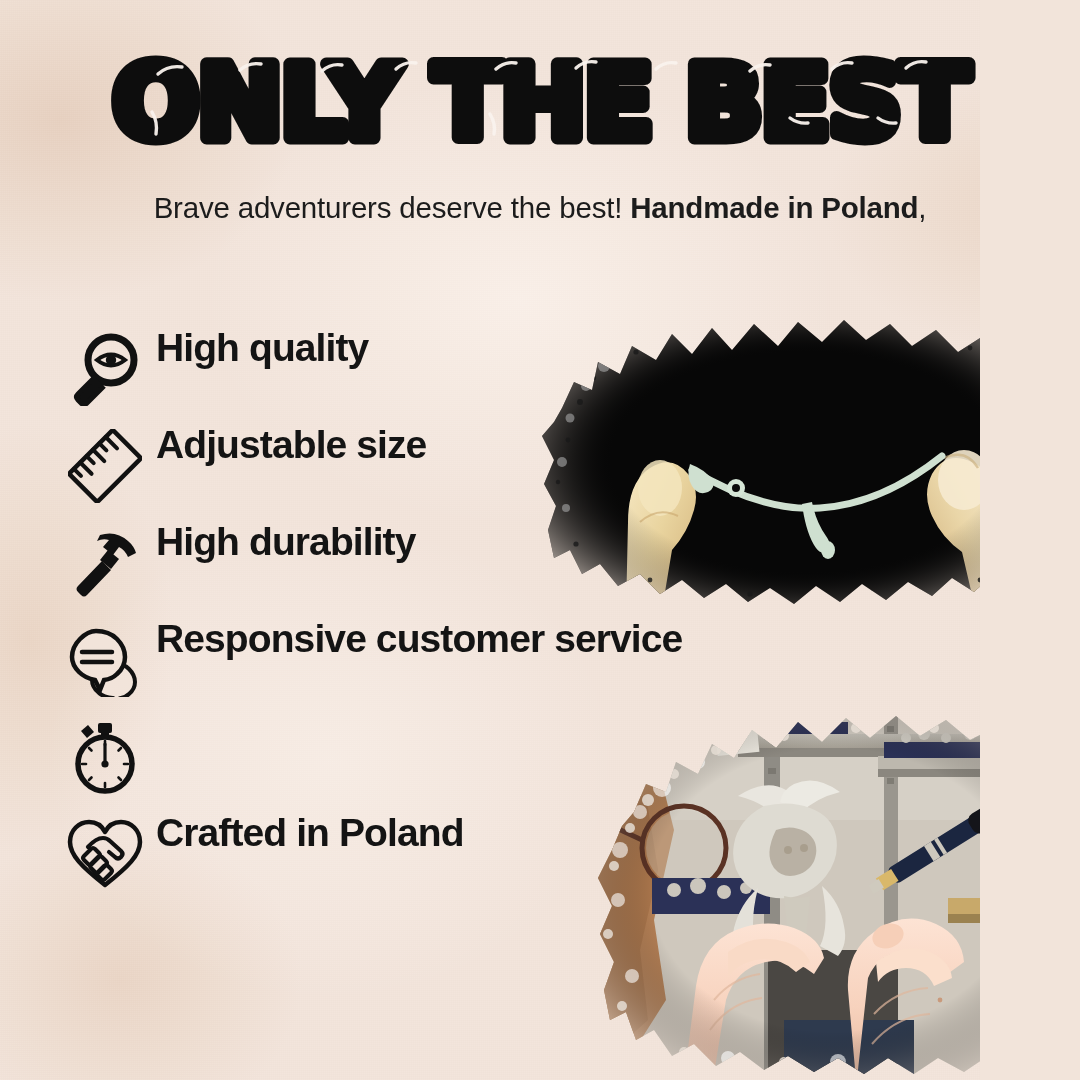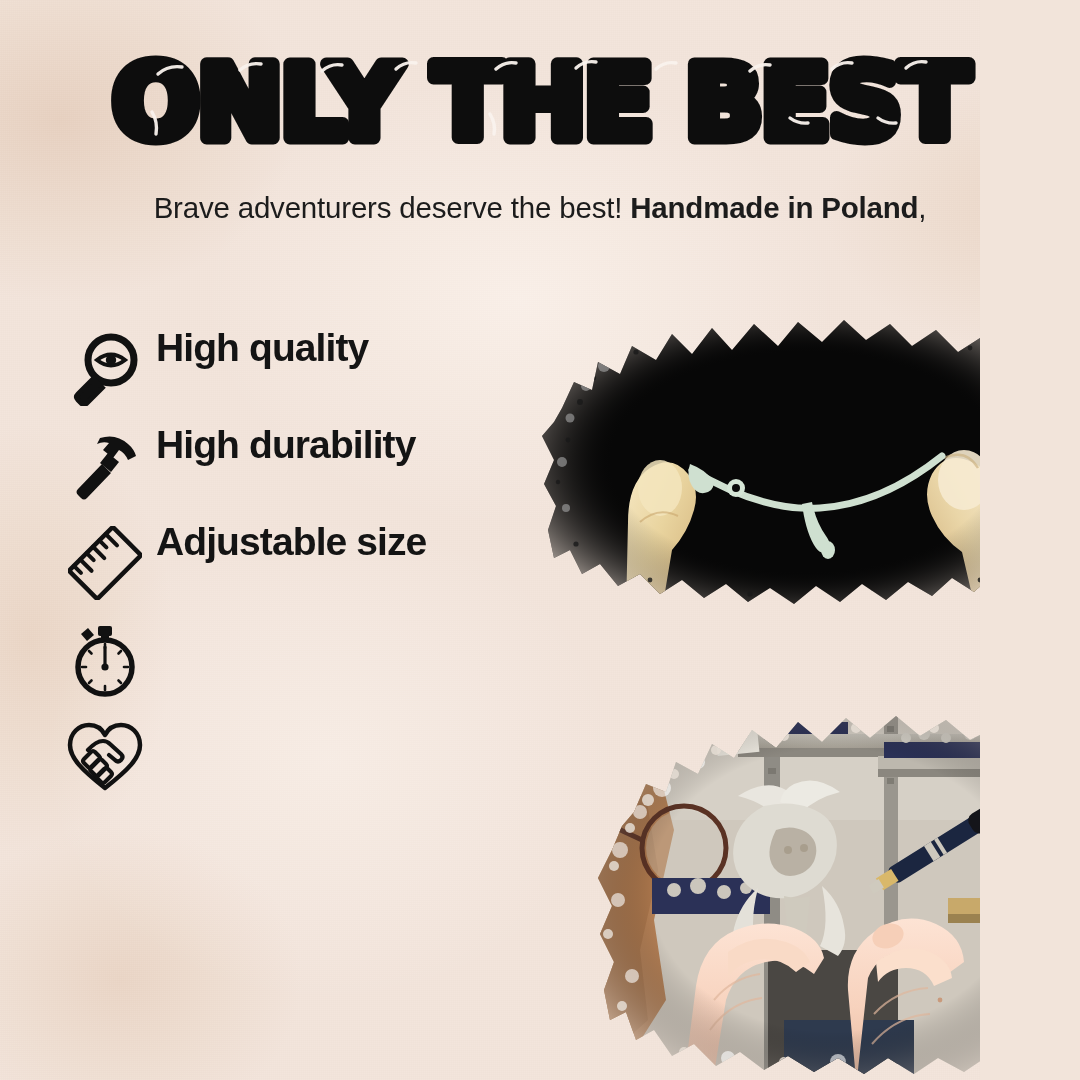--- a/index.html
+++ b/index.html
@@ -180,47 +180,60 @@
           <path d="M29 28 q14 -11 28 0 q-14 11 -28 0 Z" fill="none" stroke="#111" stroke-width="4"></path>
           <circle cx="43" cy="28" r="5.2" fill="#111"></circle>
         </svg>
       </div>
       <div class="feature-label">High quality</div>
     </div>
 
     <div class="feature-row">
       <div class="feature-icon">
         <svg width="74" height="74" viewBox="0 0 74 74">
-          <path d="M32 9 q16 -5 28 6 q6 5 8 12 l-8 4 q-3 -7 -9 -10 l-6 8 l-10 -8 l6 -7 q-6 -2 -12 1 Z" fill="#111"></path>
-          <path d="M40 24 l11 9 l-8 10 l-11 -9 Z" fill="#111"></path>
-          <path d="M34 35 L10 60 q-3 3 0 6 l3 3 q3 3 6 0 L43 44 Z" fill="#111"></path>
-        </svg>
-      </div>
-      <div class="feature-label">High durability</div>
-    </div>
-
-    <div class="feature-row">
-      <div class="feature-icon">
-        <svg width="74" height="74" viewBox="0 0 74 74">
           <g transform="rotate(45 37 37)">
             <rect x="17" y="6" width="40" height="62" rx="2" fill="none" stroke="#111" stroke-width="4.5"></rect>
             <g stroke="#111" stroke-width="4" stroke-linecap="round">
               <line x1="17" y1="16" x2="33" y2="16"></line>
               <line x1="17" y1="25" x2="27" y2="25"></line>
               <line x1="17" y1="34" x2="33" y2="34"></line>
               <line x1="17" y1="43" x2="27" y2="43"></line>
               <line x1="17" y1="52" x2="33" y2="52"></line>
               <line x1="17" y1="61" x2="27" y2="61"></line>
             </g>
           </g>
         </svg>
       </div>
       <div class="feature-label">Adjustable size</div>
     </div>
 
+    <div class="feature-row">
+      <div class="feature-icon">
+        <svg width="74" height="74" viewBox="0 0 74 74">
+          <path d="M32 9 q16 -5 28 6 q6 5 8 12 l-8 4 q-3 -7 -9 -10 l-6 8 l-10 -8 l6 -7 q-6 -2 -12 1 Z" fill="#111"></path>
+          <path d="M40 24 l11 9 l-8 10 l-11 -9 Z" fill="#111"></path>
+          <path d="M34 35 L10 60 q-3 3 0 6 l3 3 q3 3 6 0 L43 44 Z" fill="#111"></path>
+        </svg>
+      </div>
+      <div class="feature-label">High durability</div>
+    </div>
+
+    <div class="feature-row">
+      <div class="feature-icon">
+        <svg width="74" height="74" viewBox="0 0 74 74">
+          <path d="M46 40 q9 0 15 6 q6 6 6 13 q0 7 -6 12 q-3 3 -8 4 l2 6 l-10 -6 q-9 0 -15 -6 q-6 -5 -6 -12" fill="#f2e4da" stroke="#111" stroke-width="4"></path>
+          <path d="M28 8 q13 0 21 8 q8 8 8 18 q0 10 -8 17 q-5 5 -13 6 l-4 10 l-5 -10 q-10 -2 -16 -8 q-7 -7 -7 -15 q0 -10 8 -18 q8 -8 16 -8 Z" fill="#f2e4da" stroke="#111" stroke-width="4.5"></path>
+          <g stroke="#111" stroke-width="4.5" stroke-linecap="round">
+            <line x1="14" y1="29" x2="44" y2="29"></line>
+            <line x1="14" y1="39" x2="44" y2="39"></line>
+          </g>
+        </svg>
+      </div>
+      <div class="feature-label">Responsive customer service</div>
+    </div>
 
     <div class="feature-row">
       <div class="feature-icon">
         <svg width="74" height="74" viewBox="0 0 74 74">
           <rect x="30" y="3" width="14" height="10" rx="2" fill="#111"></rect>
           <rect x="33" y="11" width="8" height="7" fill="#111"></rect>
           <path d="M13 11 l7 -6 l6 7 l-7 6 Z" fill="#111"></path>
           <circle cx="37" cy="44" r="27" fill="none" stroke="#111" stroke-width="5.5"></circle>
           <g stroke="#111" stroke-width="2.6" stroke-linecap="round">
             <line x1="37" y1="21" x2="37" y2="25"></line>
@@ -243,20 +256,21 @@
         <svg width="78" height="74" viewBox="0 0 78 74">
           <path d="M39 68 C 16 50, 4 38, 4 25 C 4 13, 13 5, 23 5 C 30 5, 36 9, 39 15 C 42 9, 48 5, 55 5 C 65 5, 74 13, 74 25 C 74 38, 62 50, 39 68 Z" fill="none" stroke="#111" stroke-width="4.5" stroke-linejoin="round"></path>
           <path d="M22 30 q8 -9 15 -9 q4 0 7 3 l11 10 q3 3 0 6 q-3 3 -6 0 l-6 -5" fill="none" stroke="#111" stroke-width="4.2" stroke-linecap="round" stroke-linejoin="round"></path>
           <g fill="none" stroke="#111" stroke-width="4" stroke-linejoin="round">
             <path d="M18 39 l7 -7 q2 -2 4 0 l4 4 q2 2 0 4 l-7 7 q-2 2 -4 0 l-4 -4 q-2 -2 0 -4 Z"></path>
             <path d="M25 47 l7 -7 q2 -2 4 0 l4 4 q2 2 0 4 l-7 7 q-2 2 -4 0 l-4 -4 q-2 -2 0 -4 Z"></path>
             <path d="M32 55 l6 -6 q2 -2 4 0 l3 3 q2 2 0 4 l-6 6 q-2 2 -4 0 l-3 -3 q-2 -2 0 -4 Z"></path>
           </g>
         </svg>
       </div>
+      <div class="feature-label">Crafted in Poland</div>
     </div>
 
   </div>
 
   <div class="photo photo-top">
     <svg width="530" height="300" viewBox="0 0 530 300">
       <defs>
         <clipPath id="tornTop">
           <path d="M22,96 L34,70 L52,78 L58,50 L80,62 L92,34 L116,48 L132,22 L152,42 L172,16
                    L192,38 L214,12 L238,34 L258,10 L282,30 L304,8 L326,28 L350,12 L372,34

